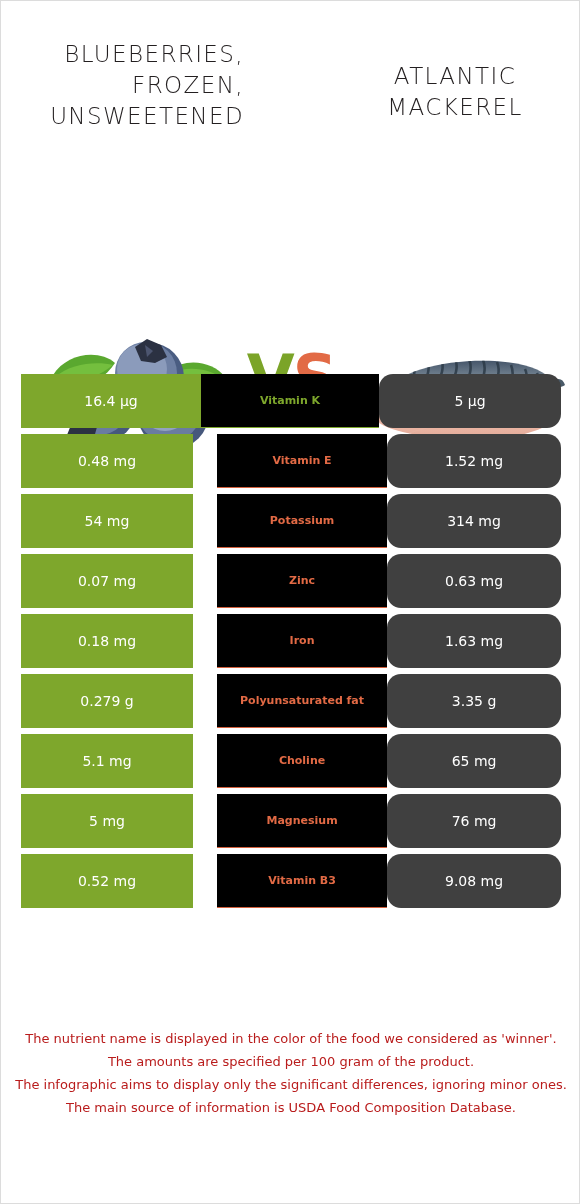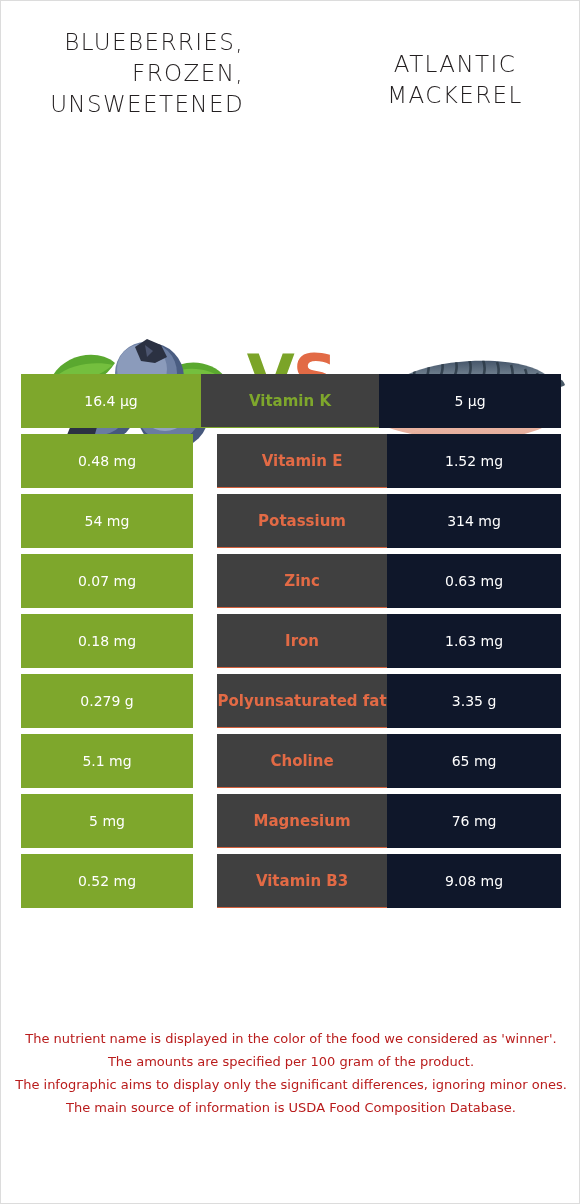--- a/index.html
+++ b/index.html
@@ -16,21 +16,21 @@
     height: 1204px;
     background: #ffffff;
     border: 1px solid #dcdcdc;
     box-sizing: border-box;
     overflow: hidden;
   }
 
   
   .header {
     position: absolute;
-    top: 0;
+    top: 12px;
     left: 0;
     width: 480px;
     height: 150px;
     padding-left: 48px;
   }
   .title {
     position: absolute;
     font-family: "DejaVu Sans", sans-serif;
     font-weight: 300;
     font-size: 23px;
@@ -114,31 +114,32 @@
     font-size: 14px;
     font-weight: 400;
   }
   .cell-left {
     width: 180px;
     background: #7ea72c;
     color: #ffffff;
   }
   .cell-mid {
     width: 178px;
-    background: #404040;
+    background: #000000;
     font-weight: 700;
-    font-size: 15px;
+    font-size: 11px;
     border-bottom: 1px solid transparent;
   }
   .cell-mid.win-left  { color: #7ea72c; border-bottom-color: #7ea72c; }
   .cell-mid.win-right { color: #e26a45; border-bottom-color: #d2603c; margin-left: 24px; }
   .cell-right {
     width: 182px;
-    background: #0f172a;
+    background: #404040;
     color: #ffffff;
+    border-radius: 14px;
   }
 
   
   .footer {
     position: absolute;
     left: 14px;
     top: 1026px;
     width: 552px;
     text-align: center;
     font-family: "DejaVu Sans", sans-serif;

